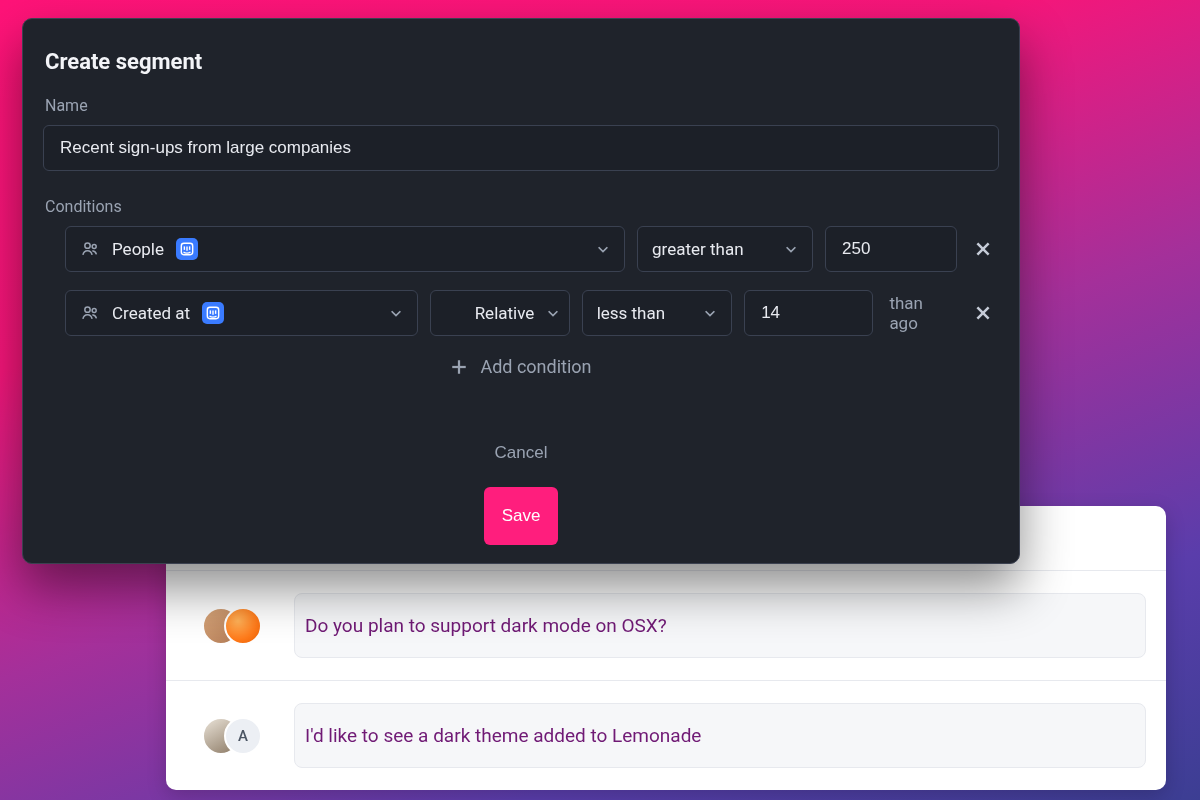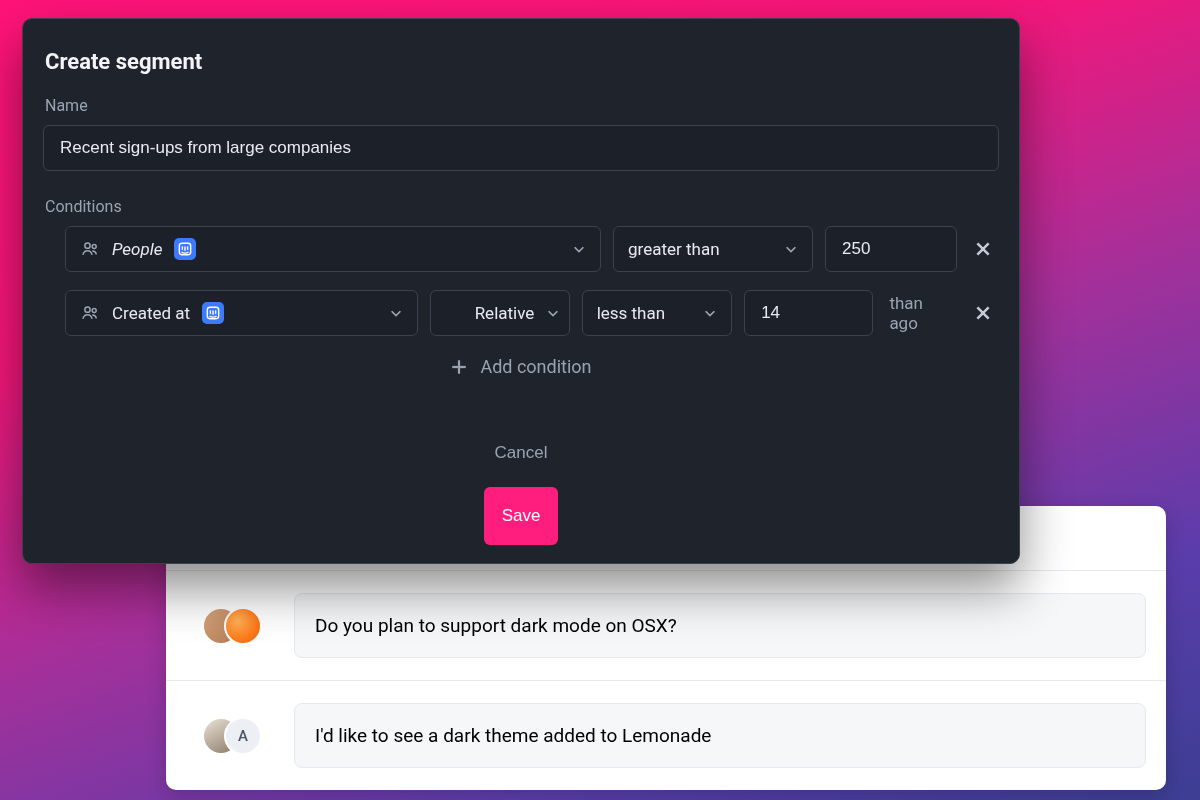--- a/index.html
+++ b/index.html
@@ -59,22 +59,22 @@
     font-weight: 500;
     display: flex;
     align-items: center;
     justify-content: center;
   }
   .pill {
     flex: 1;
     background: #f6f7f9;
     border: 1px solid #e7e9ee;
     border-radius: 8px;
-    padding: 20px 20px;
-    color: #000000;
+    padding: 20px 10px;
+    color: #701a75;
     font-size: 19px;
   }
 
   
   .modal {
     position: absolute;
     left: 22px;
     top: 18px;
     width: 998px;
     background: #1f232b;
@@ -183,22 +183,22 @@
   .btn-cancel {
     color:#9aa3b2; font-size:17px; background:none; border:none; cursor:pointer;
     padding:6px 6px;
   }
   .btn-save {
     background:#ff1e7d; color:#fff; font-size:17px; font-weight:500;
     border:none; border-radius:6px; padding:19px 18px; cursor:pointer;
   }
 
   
-  .w-field   { width: 520px; font-style: italic; }
-  .w-op      { width: 200px; text-align: right; }
+  .w-field   { width: 520px; }
+  .w-op      { width: 176px; text-align: right; }
   .w-field2  { width: 362px; }
   .w-rel     { width: 140px; padding-left: 44px; }
   .w-op2     { width: 154px; }
 </style>
 </head>
 <body>
 
 <div class="bg-card">
   <div class="row">
     <div class="avatar-stack">

